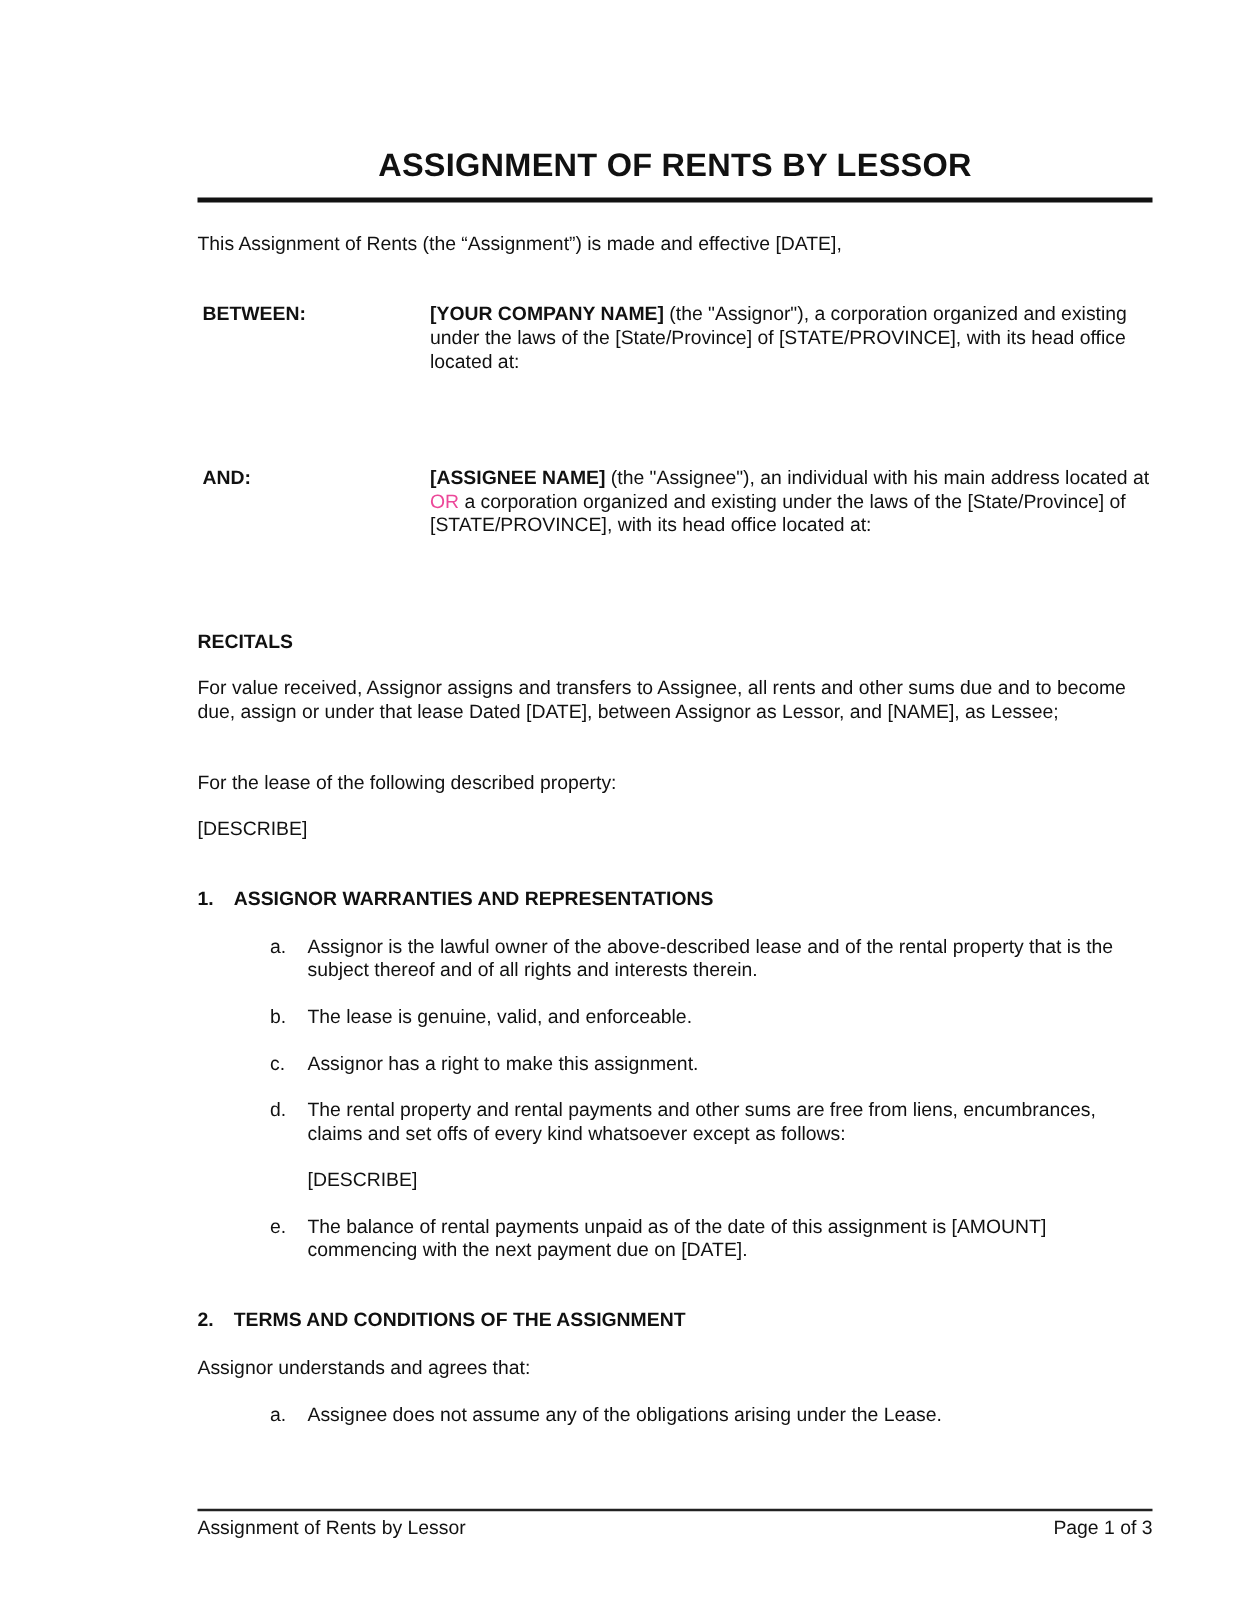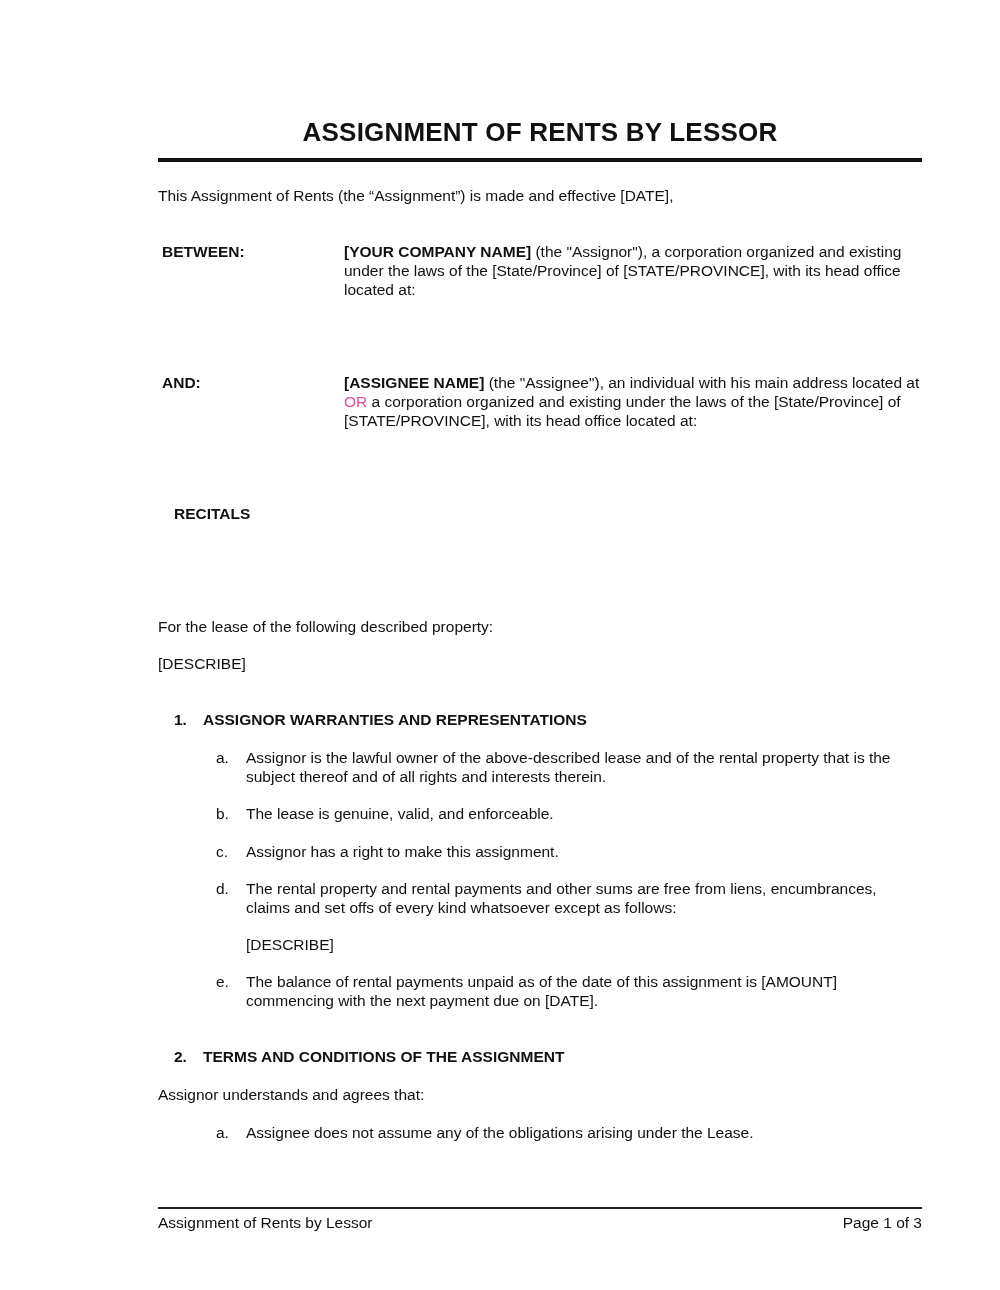--- a/index.html
+++ b/index.html
@@ -12,21 +12,21 @@
   .abs { position: absolute; }
   .title {
     position: absolute; left: 0; top: 117px; width: 764px; text-align: center;
     font-weight: bold; font-size: 26px; line-height: 30px; letter-spacing: 0.2px;
   }
   .title-rule { position: absolute; left: 0; top: 158px; width: 764px; height: 4px; background: #111; }
   .b { font-weight: bold; }
   .muted { color: #ec4899; }
   .party-label { position: absolute; left: 4px; font-weight: bold; }
   .party-body { position: absolute; left: 186px; width: 578px; }
-  .sec-head { position: absolute; left: 16px; font-weight: bold; }
+  .sec-head { position: absolute; left: 0; font-weight: bold; }
   .sec-num { display: inline-block; width: 29px; }
   .item { position: absolute; left: 58px; width: 706px; }
   .item .letter { position: absolute; left: 0; top: 0; width: 30px; }
   .item .txt { margin-left: 30px; display: block; }
   .footer-rule { position: absolute; left: 0; top: 1207px; width: 764px; height: 2px; background: #222; }
   .footer-left { position: absolute; left: 0; top: 1213px; }
   .footer-right { position: absolute; right: 0; top: 1213px; }
 </style>
 </head>
 <body>
@@ -42,20 +42,21 @@
   <div class="party-body" style="top:242px;">
     <span class="b">[YOUR COMPANY NAME]</span><span> (the "Assignor"), a corporation organized and existing under the laws of the [State/Province] of [STATE/PROVINCE], with its head office located at:</span>
   </div>
 
   <div class="party-label" style="top:373px;">AND:</div>
   <div class="party-body" style="top:373px;">
     <span class="b">[ASSIGNEE NAME]</span><span> (the "Assignee"), an individual with his main address located at </span><span class="muted">OR</span><span> a corporation organized and existing under the laws of the [State/Province] of [STATE/PROVINCE], with its head office located at:</span>
   </div>
 
   <div class="sec-head" style="top:504px;">RECITALS</div>
+  <div class="abs" style="left:0; top:541px; width:764px;">For value received, Assignor assigns and transfers to Assignee, all rents and other sums due and to become due, assign or under that lease Dated [DATE], between Assignor as Lessor, and [NAME], as Lessee;</div>
   <div class="abs" style="left:0; top:617px; width:764px;">For the lease of the following described property:</div>
   <div class="abs" style="left:0; top:654px; width:764px;">[DESCRIBE]</div>
 
   <div class="sec-head" style="top:710px;">
     <span class="sec-num">1.</span><span>ASSIGNOR WARRANTIES AND REPRESENTATIONS</span>
   </div>
 
   <div class="item" style="top:748px;">
     <span class="letter">a.</span>
     <span class="txt">Assignor is the lawful owner of the above-described lease and of the rental property that is the subject thereof and of all rights and interests therein.</span>

